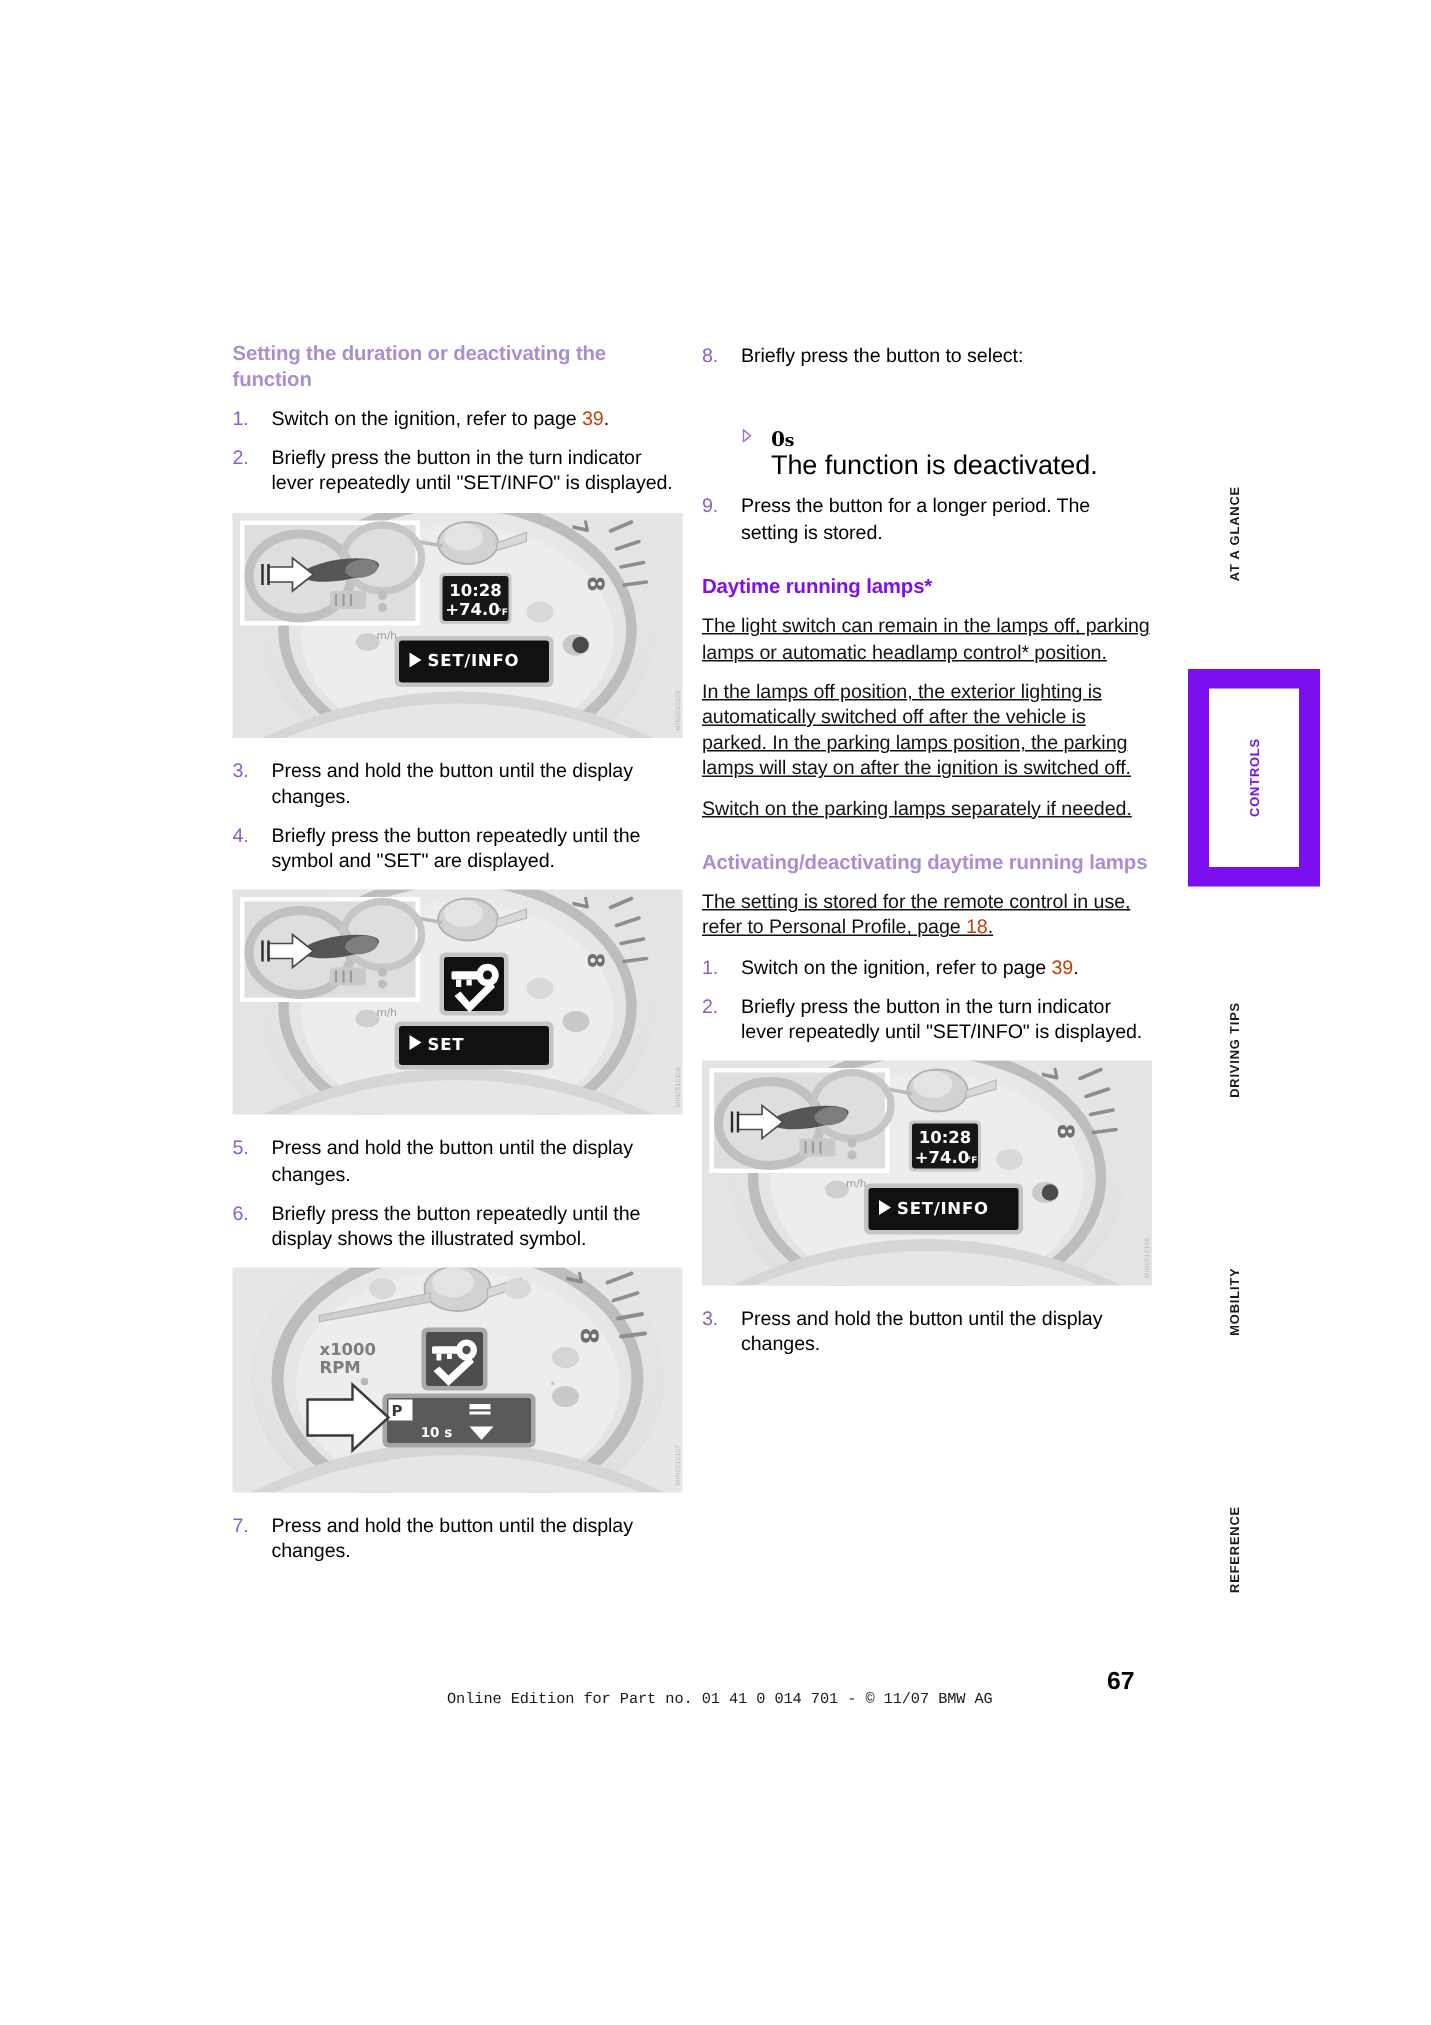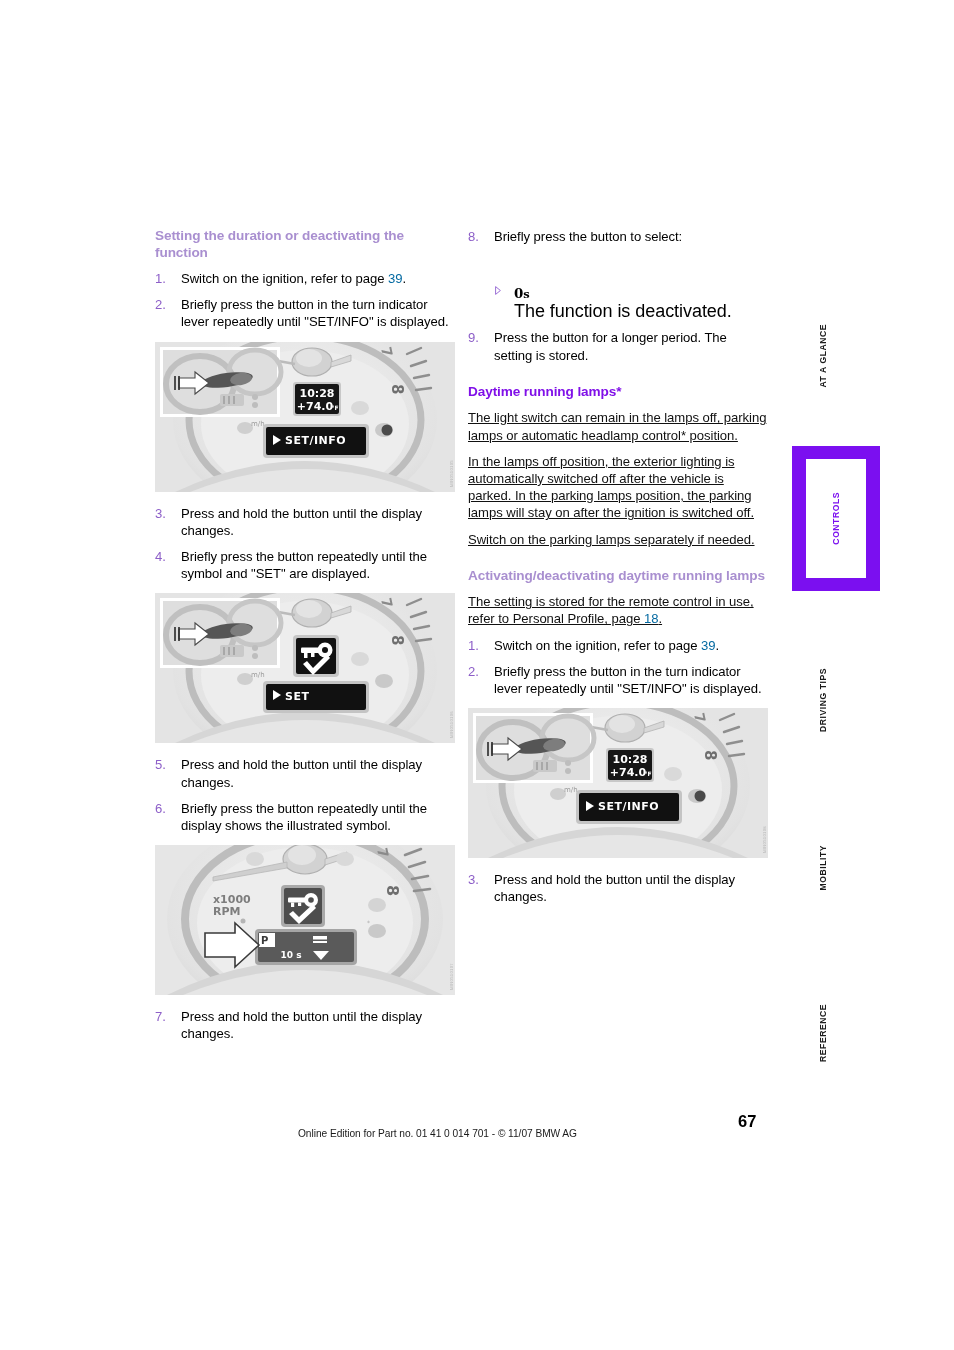--- a/index.html
+++ b/index.html
@@ -74,21 +74,21 @@
   .step-num {
     position: absolute;
     left: 0;
     top: 0;
     color: #8d5fc8;
     font-size: 13.1px;
     font-weight: normal;
   }
   .step-body { display: block; }
 
-  .pageref { color: #0369a1; }
+  .pageref { color: #c2410c; }
 
   
   .subs {
     margin: 2px 0 0 0;
     padding: 0;
     list-style: none;
   }
   .sub {
     position: relative;
     padding-left: 20px;
@@ -195,20 +195,21 @@
   }
 
   
   .footer-text {
     position: absolute;
     left: 298px;
     top: 1128px;
     font-size: 10.2px;
     color: #1a1a1a;
     letter-spacing: -0.05px;
+    font-family: Liberation Mono, monospace;
   }
   .folio {
     position: absolute;
     left: 738px;
     top: 1112px;
     font-size: 16.5px;
     font-weight: bold;
     color: #000;
   }
 

